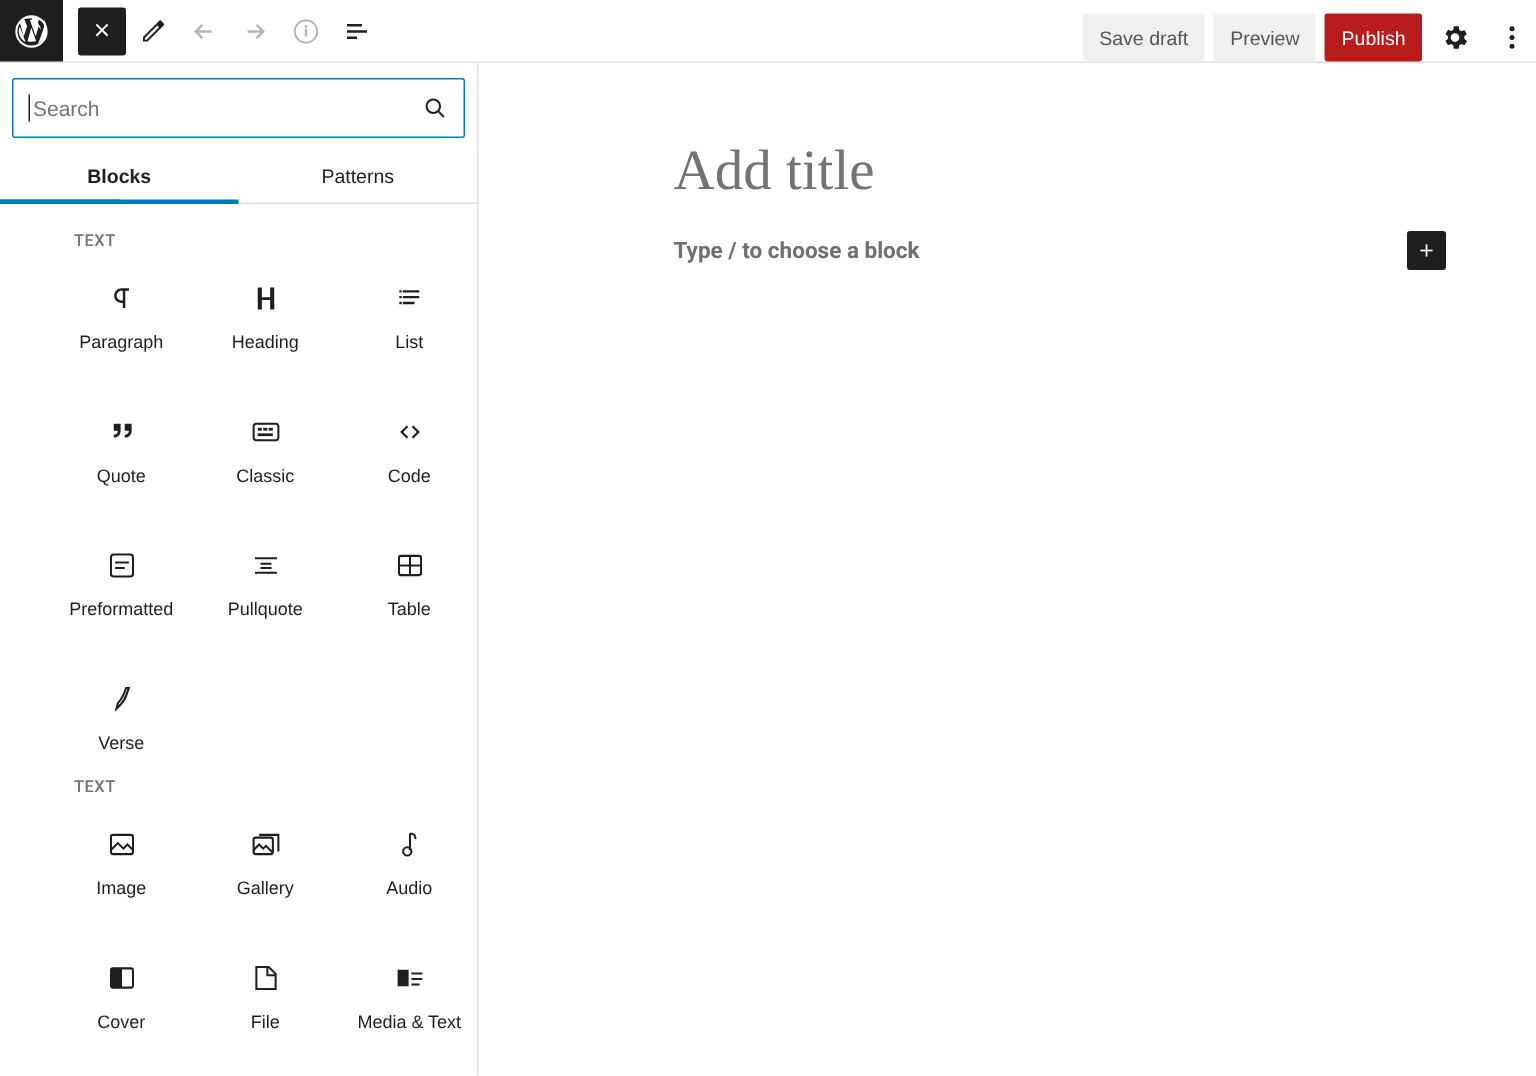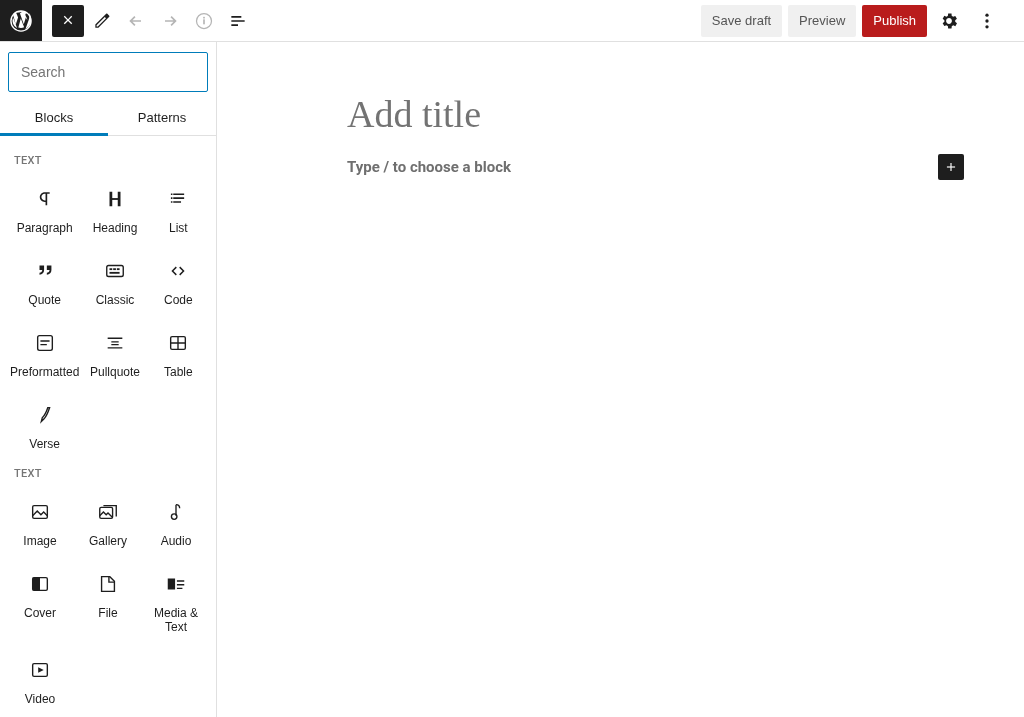--- a/index.html
+++ b/index.html
@@ -34,22 +34,22 @@
   }
   .sq-btn {
     width: 32px; height: 32px;
     border: none; background: transparent;
     display:flex; align-items:center; justify-content:center;
     border-radius: 2px;
   }
   .sq-btn.dark { background:#1e1e1e; }
   .topbar-right {
     margin-left: auto;
-    display:flex; align-items:center;
-    padding-right:21px;
+    display:flex; align-items:flex-end;
+    padding-right:0;
     gap:6px;
   }
   .pill-btn {
     border:none; height:32px;
     padding:0 11px; font-size:13px;
     border-radius:2px;
     background:#f0f0f0; color:#555;
   }
   .pill-btn.primary {
     background:#b91c1c; color:#fff;
@@ -58,21 +58,21 @@
     width:32px; height:32px;
     border:none; background:transparent;
     display:flex; align-items:center; justify-content:center;
   }
 
   
   .body {
     display:flex; height:calc(100% - 42px);
   }
   .inserter {
-    width: 217px;
+    width: 319px;
     border-right:1px solid #e0e0e0;
     display:flex; flex-direction:column;
   }
   .search-wrap { padding:10px 8px 8px; }
   .search {
     border:1.5px solid #007cba;
     height:40px; border-radius:2px;
     display:flex; align-items:center;
     padding:0 10px;
   }
@@ -88,45 +88,46 @@
 
   .tabs {
     display:flex; border-bottom:1px solid #e0e0e0;
   }
   .tab {
     flex:1; text-align:center;
     padding:10px 0; font-size:13px; color:#1e1e1e;
     border:none; background:transparent;
     position:relative;
   }
-  .tab.active { font-weight:400; }
+  .tab.active { font-weight:700; }
   .tab.active::after {
     content:""; position:absolute; left:0; right:0; bottom:-1px;
     height:3px; background:#007cba;
   }
   .tab.active { box-shadow: inset 0 -3px 0 #007cba00; }
   .tabs .tab:first-child.active::after { left:0; right:50%; transform:none; width:auto;}
   
   .tabs { position:relative; }
   .tab-underline {
     position:absolute; height:3px; background:#007cba;
     bottom:-1px; left:0; width:50%;
   }
 
   .panel {
     overflow-y:auto; flex:1;
     padding:12px 6px 20px;
+    margin-left:35px;
   }
   .category-label {
     font-size:11px; color:#757575; font-weight:500;
     padding:6px 8px; letter-spacing:0.3px;
   }
   .block-grid {
     display:grid; grid-template-columns:repeat(3,1fr);
-    gap:0;
+    gap:17px;
   }
   .block-item {
     display:flex; flex-direction:column; align-items:center;
     padding:14px 4px 10px; font-size:12px; color:#1e1e1e;
     border:none; background:transparent;
   }
   .block-item .icon {
     width:24px; height:24px;
     display:flex; align-items:center; justify-content:center;
     margin-bottom:10px;

